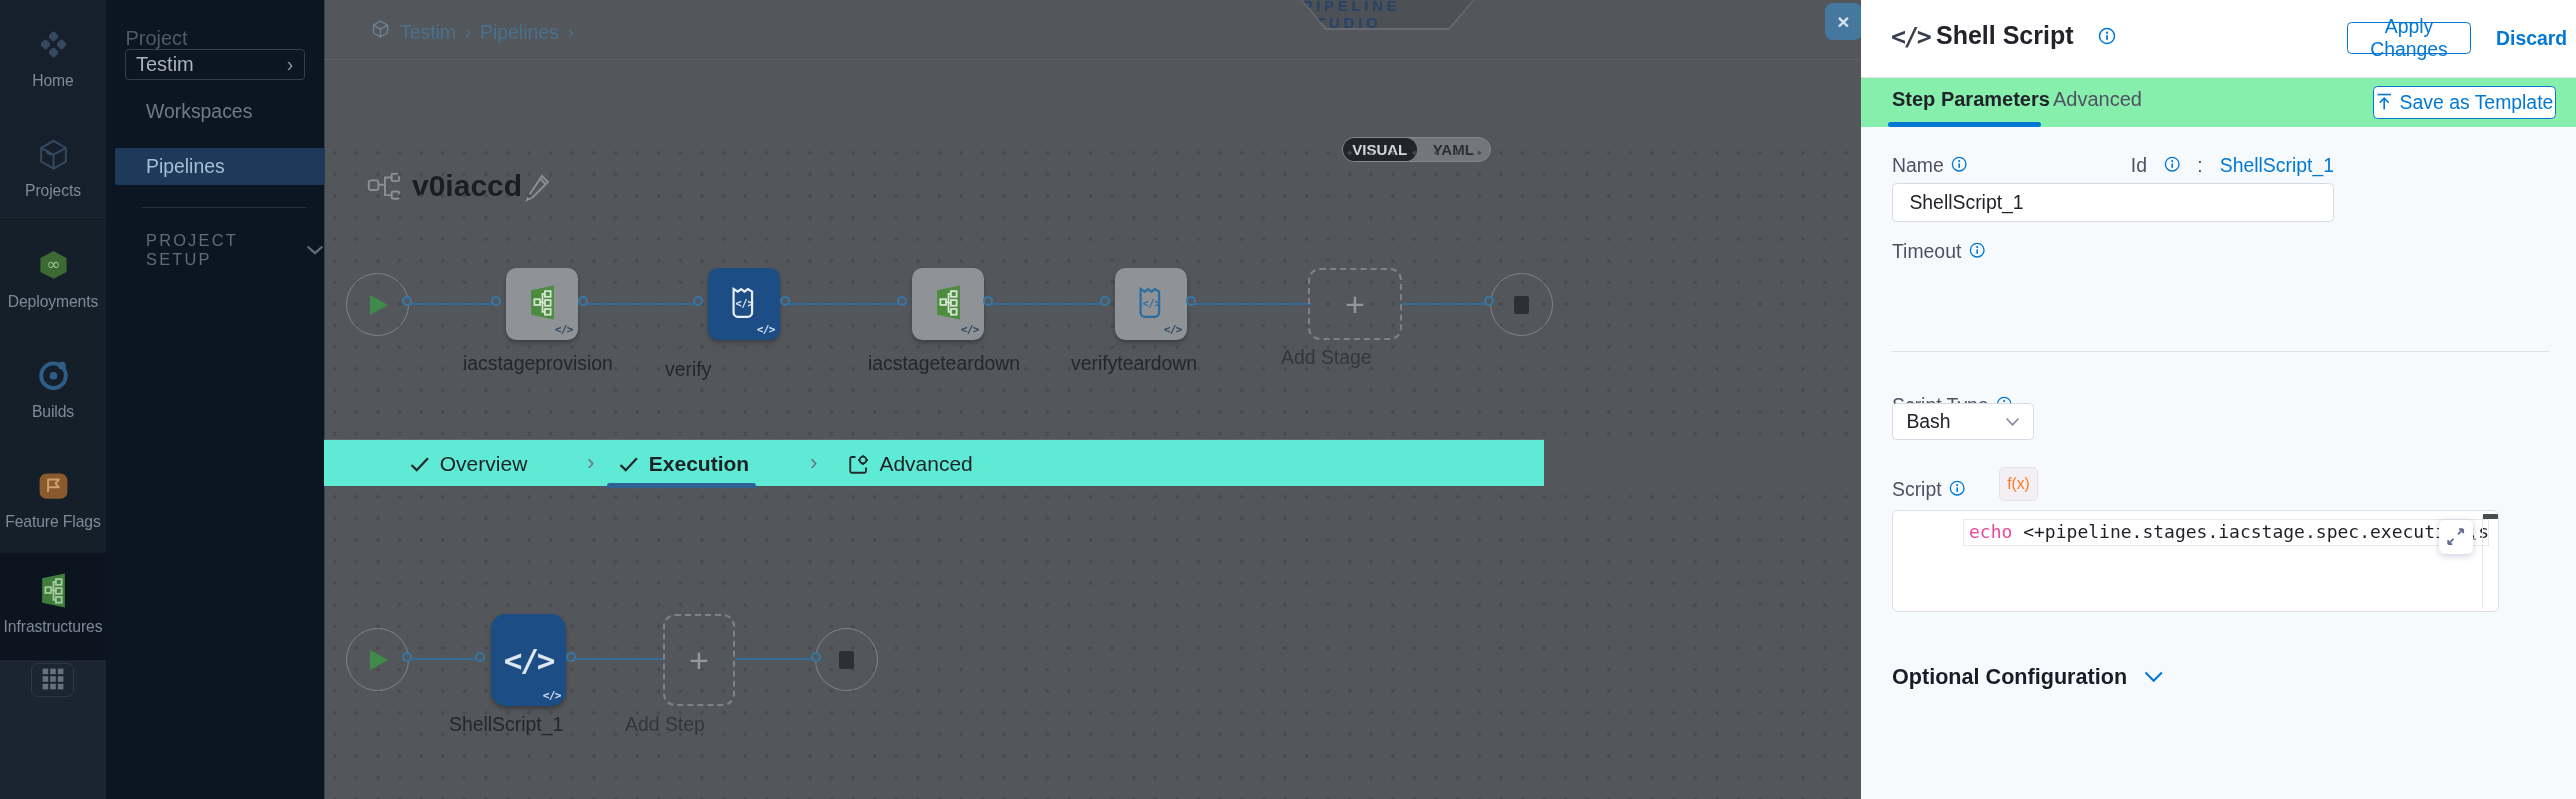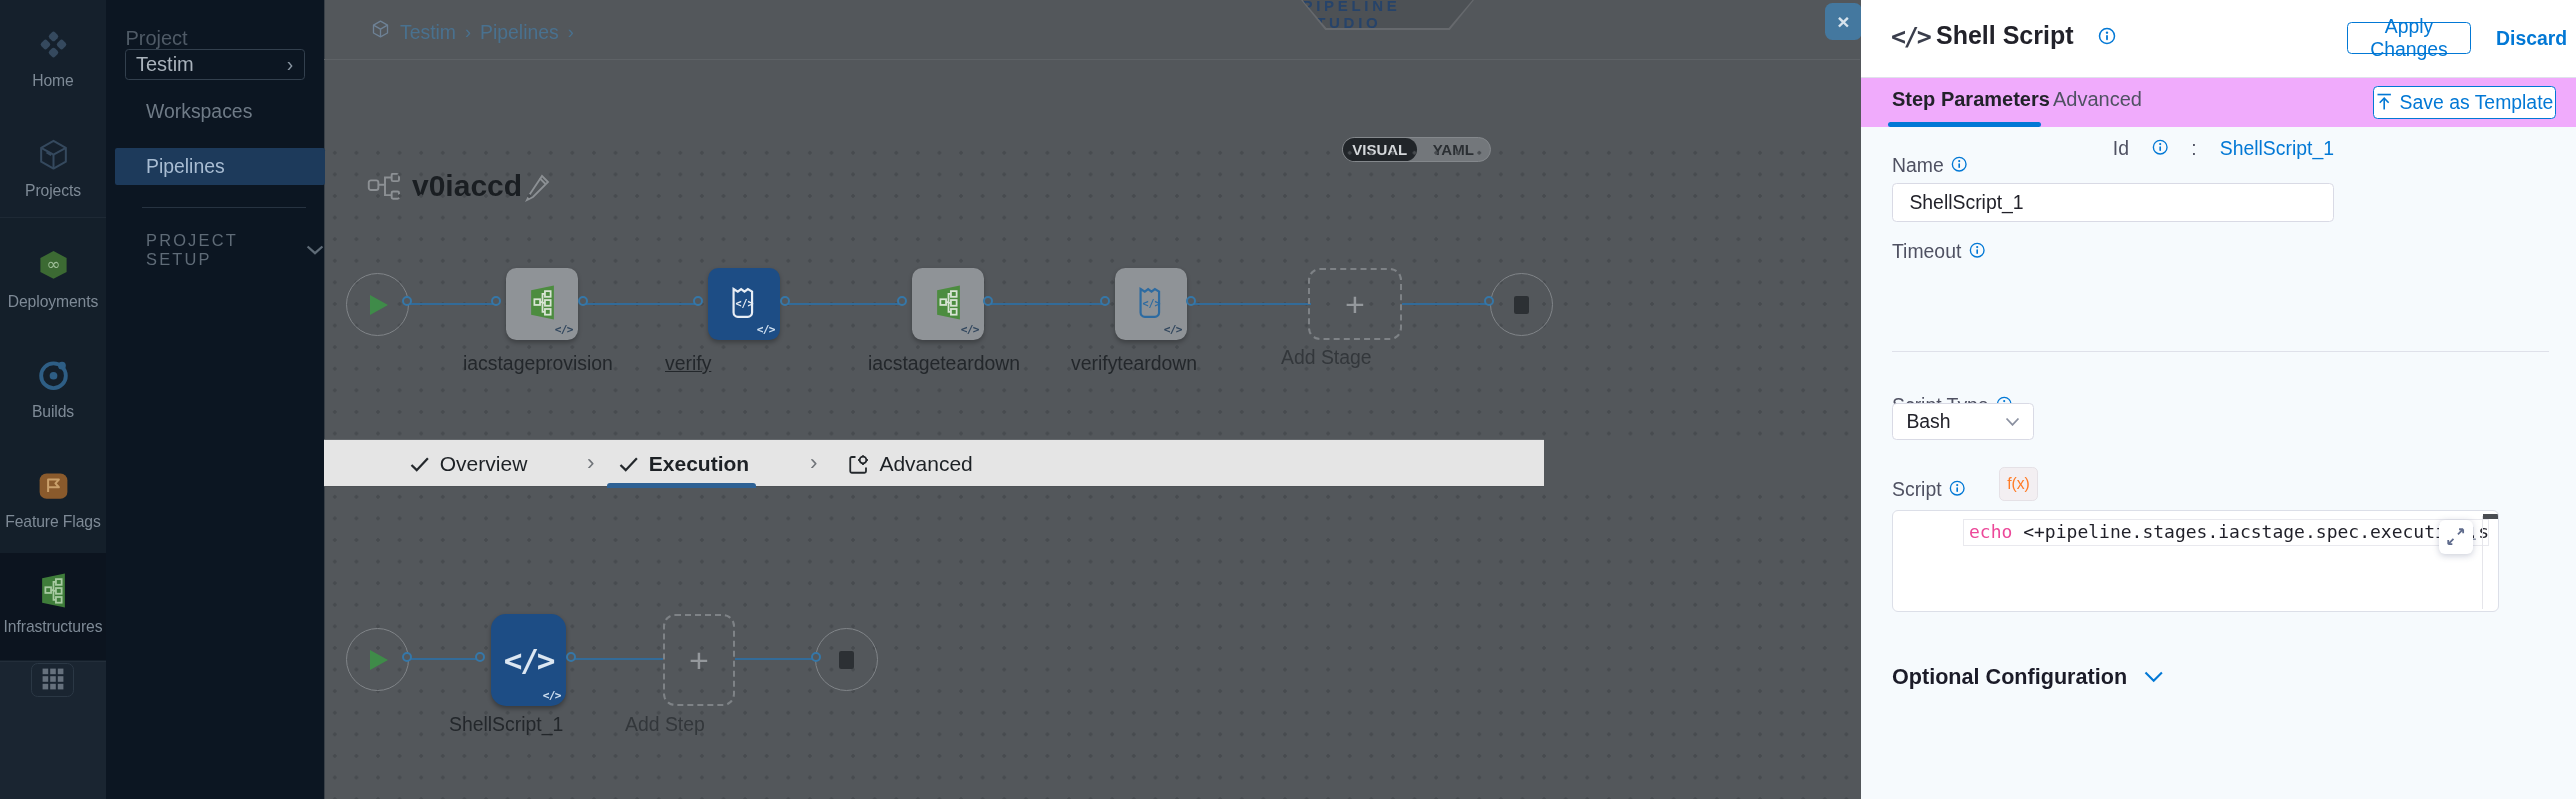--- a/index.html
+++ b/index.html
@@ -58,41 +58,41 @@
   .stage-card.sel { background:#1d4d85; }
   .step-node { position:absolute; width:75px; height:92px; border-radius:15px; background:#1d4d85; box-shadow:0 2.2px 4.5px rgba(0,0,0,.3); display:flex; align-items:center; justify-content:center; }
   .step-node .code-glyph { color:#dce7f2; font-family:"DejaVu Sans Mono",monospace; font-size:31px; font-weight:bold; letter-spacing:-2.2px; }
   .mini-badge { position:absolute; right:5.2px; bottom:3.7px; font-size:11.2px; font-weight:bold; font-family:"DejaVu Sans Mono",monospace; letter-spacing:-0.7px; }
   .mini-dark { color:#32475e; } .mini-light { color:#cfe0f1; }
   .add-box { position:absolute; border:2.2px dashed #7e8286; border-radius:12px; display:flex; align-items:center; justify-content:center; }
   .plus { font-size:34px; font-weight:200; color:#94989c; line-height:1; }
   .g-label { position:absolute; width:158px; font-size:19.4px; line-height:28px; color:#23272b; word-break:break-all; }
   .g-label.add { color:#33373b; width:149px; }
 
-  .tabstrip { position:absolute; left:0; top:439px; width:1220px; height:48px; background:#e5e5e5; border-top:0.7px solid #63676b; border-bottom:0.7px solid #4e5256; }
+  .tabstrip { position:absolute; left:0; top:439px; width:1220px; height:48px; background:#5eead4; border-top:0.7px solid #63676b; border-bottom:0.7px solid #4e5256; }
   .strip-item { position:absolute; top:12px; display:flex; align-items:center; gap:10.4px; font-size:21px; color:#1d2125; }
   .strip-chev { position:absolute; top:10.4px; font-size:22.4px; color:#71757a; }
   .exec-underline { position:absolute; left:283px; top:43px; width:149px; height:5.2px; border-radius:3px 3px 0 0; background:#2e6194; }
 
   
   #drawer { position:absolute; left:1861px; top:0; width:715px; height:799px; background:#ffffff; }
   .dr-header { position:absolute; left:0; top:0; width:715px; height:78px; border-bottom:0.7px solid #e0e2ea; background:#fff; }
   .dr-title { position:absolute; left:75px; top:21px; font-size:25px; font-weight:bold; color:#22222a; }
   .dr-title-icon { position:absolute; left:30px; top:22.4px; font-family:"DejaVu Sans Mono",monospace; font-size:25px; font-weight:bold; color:#3a3e4c; letter-spacing:-2.2px; }
   .btn-outline { border:1.5px solid #0278d5; border-radius:4.5px; background:#fff; color:#0278d5; font-size:19.4px; font-weight:bold; display:flex; align-items:center; justify-content:center; gap:7.5px; }
   .apply-btn { position:absolute; left:486px; top:22.4px; width:124px; height:32px; font-weight:normal; }
   .discard { position:absolute; left:635px; top:27px; font-size:19.4px; color:#0278d5; font-weight:bold; }
-  .dr-tabs { position:absolute; left:0; top:78px; width:715px; height:49px; background:#f0abfc; }
+  .dr-tabs { position:absolute; left:0; top:78px; width:715px; height:49px; background:#86efac; }
   .tab-sp { position:absolute; left:31px; top:10.4px; font-size:20px; font-weight:bold; color:#22222a; }
   .tab-adv { position:absolute; left:192px; top:10.4px; font-size:20px; color:#4f5162; }
   .tab-underline { position:absolute; left:27px; top:44px; width:153px; height:5.2px; border-radius:3px; background:#0278d5; }
   .save-tpl { position:absolute; left:512px; top:7.5px; width:183px; height:33px; font-weight:normal; }
   .dr-content { position:absolute; left:0; top:127px; width:715px; height:673px; background:#f6fafd; }
   .f-label { position:absolute; font-size:19.4px; color:#4f5162; display:flex; align-items:center; gap:7.5px; }
-  .id-line { position:absolute; top:10px; right:242px; font-size:19.4px; color:#4f5162; display:flex; align-items:flex-end; gap:23px; }
+  .id-line { position:absolute; top:27px; right:242px; font-size:19.4px; color:#4f5162; display:flex; align-items:flex-end; gap:17px; }
   .id-line .idv { color:#0278d5; }
   .t-input { position:absolute; border:0.7px solid #d9dae5; border-radius:4.5px; background:#fff; font-size:19.4px; color:#22222a; font-family:"Liberation Sans",sans-serif; padding:0 16.4px; }
   .timeout-group { position:absolute; left:31px; top:142px; width:246px; height:39px; border:0.7px solid #d9dae5; border-radius:4.5px; background:#fff; display:flex; overflow:hidden; }
   .timeout-group input { flex:1; border:none; outline:none; font-size:19.4px; color:#22222a; padding:0 16.4px; font-family:"Liberation Sans",sans-serif; background:#fff; min-width:0;}
   .pin-addon { width:37px; border-left:0.7px solid #e4e6ee; background:#f6f7fa; display:flex; align-items:center; justify-content:center; }
   .hdiv { position:absolute; left:31px; top:224px; width:657px; height:0.7px; background:#dfe1ea; }
   .sel-box { position:absolute; left:31px; top:276px; width:142px; height:37px; border:0.7px solid #d9dae5; border-radius:4.5px; background:#fff; display:flex; align-items:center; padding:0 13.4px; font-size:19.4px; color:#22222a; }
   .sel-box svg { margin-left:auto; }
   .fx-badge { position:absolute; left:138px; top:340px; width:39px; height:34px; border:0.7px solid #e5e1e6; border-radius:5.2px; background:#f3eff2; color:#ff7b26; font-size:15.7px; display:flex; align-items:center; justify-content:center; }
   .editor { position:absolute; left:31px; top:383px; width:607px; height:102px; background:#fff; border:0.7px solid #dcdfe8; border-radius:6px; overflow:hidden; }
@@ -349,21 +349,21 @@
       <div class="port" style="left:254px;top:154px;"></div>
       <div class="port" style="left:369px;top:154px;"></div>
       <div class="port" style="left:456px;top:154px;"></div>
       <div class="port" style="left:573px;top:154px;"></div>
       <div class="port" style="left:659px;top:154px;"></div>
       <div class="port" style="left:776px;top:154px;"></div>
       <div class="port" style="left:862px;top:154px;"></div>
       <div class="port" style="left:1160px;top:154px;"></div>
 
       <div class="g-label" style="left:139px;top:207px;">iacstageprovision</div>
-      <div class="g-label" style="left:341px;top:207px;text-decoration:underline;">verify</div>
+      <div class="g-label" style="left:341px;top:213px;">verify</div>
       <div class="g-label" style="left:544px;top:207px;">iacstageteardown</div>
       <div class="g-label" style="left:747px;top:207px;">verifyteardown</div>
       <div class="g-label add" style="left:957px;top:201px;">Add Stage</div>
     </div>
 
     <div class="tabstrip">
       <div class="strip-item" style="left:86px;">
         <svg width="19.4" height="16.4" viewBox="0 0 26 22" fill="none" stroke="#24282c" stroke-width="3">
             <path d="M2 12 L9 19 L24 3"></path>
           </svg>

